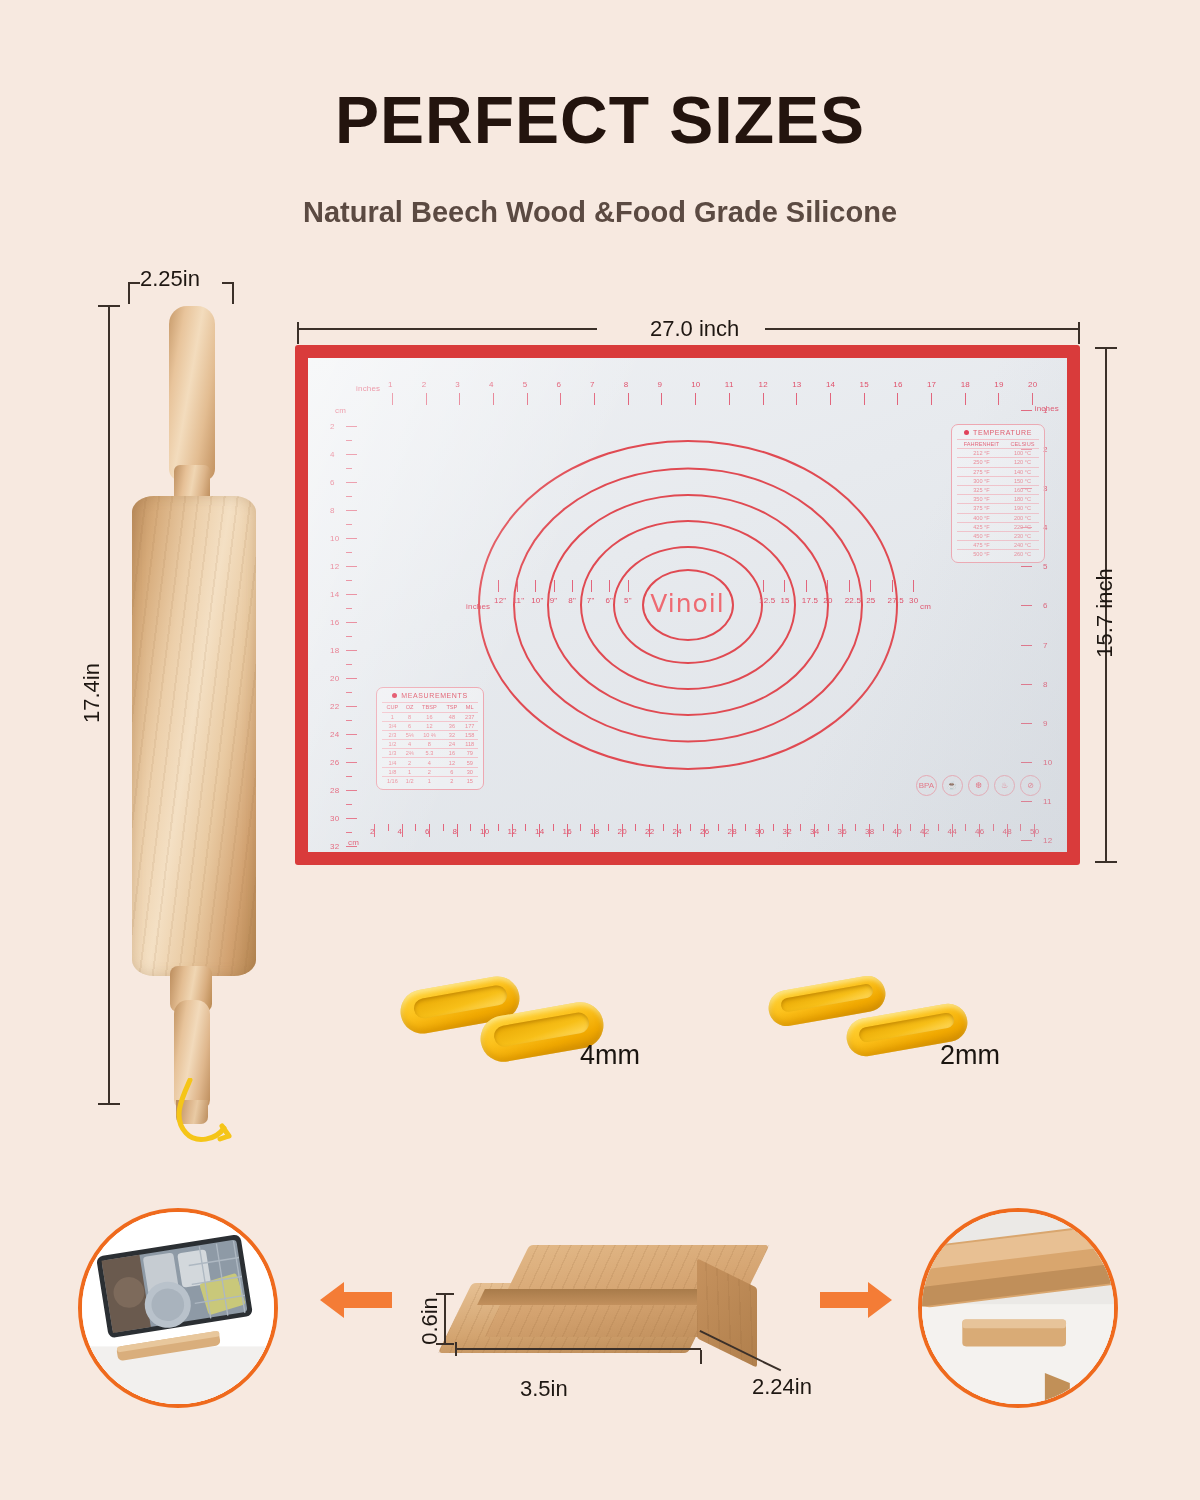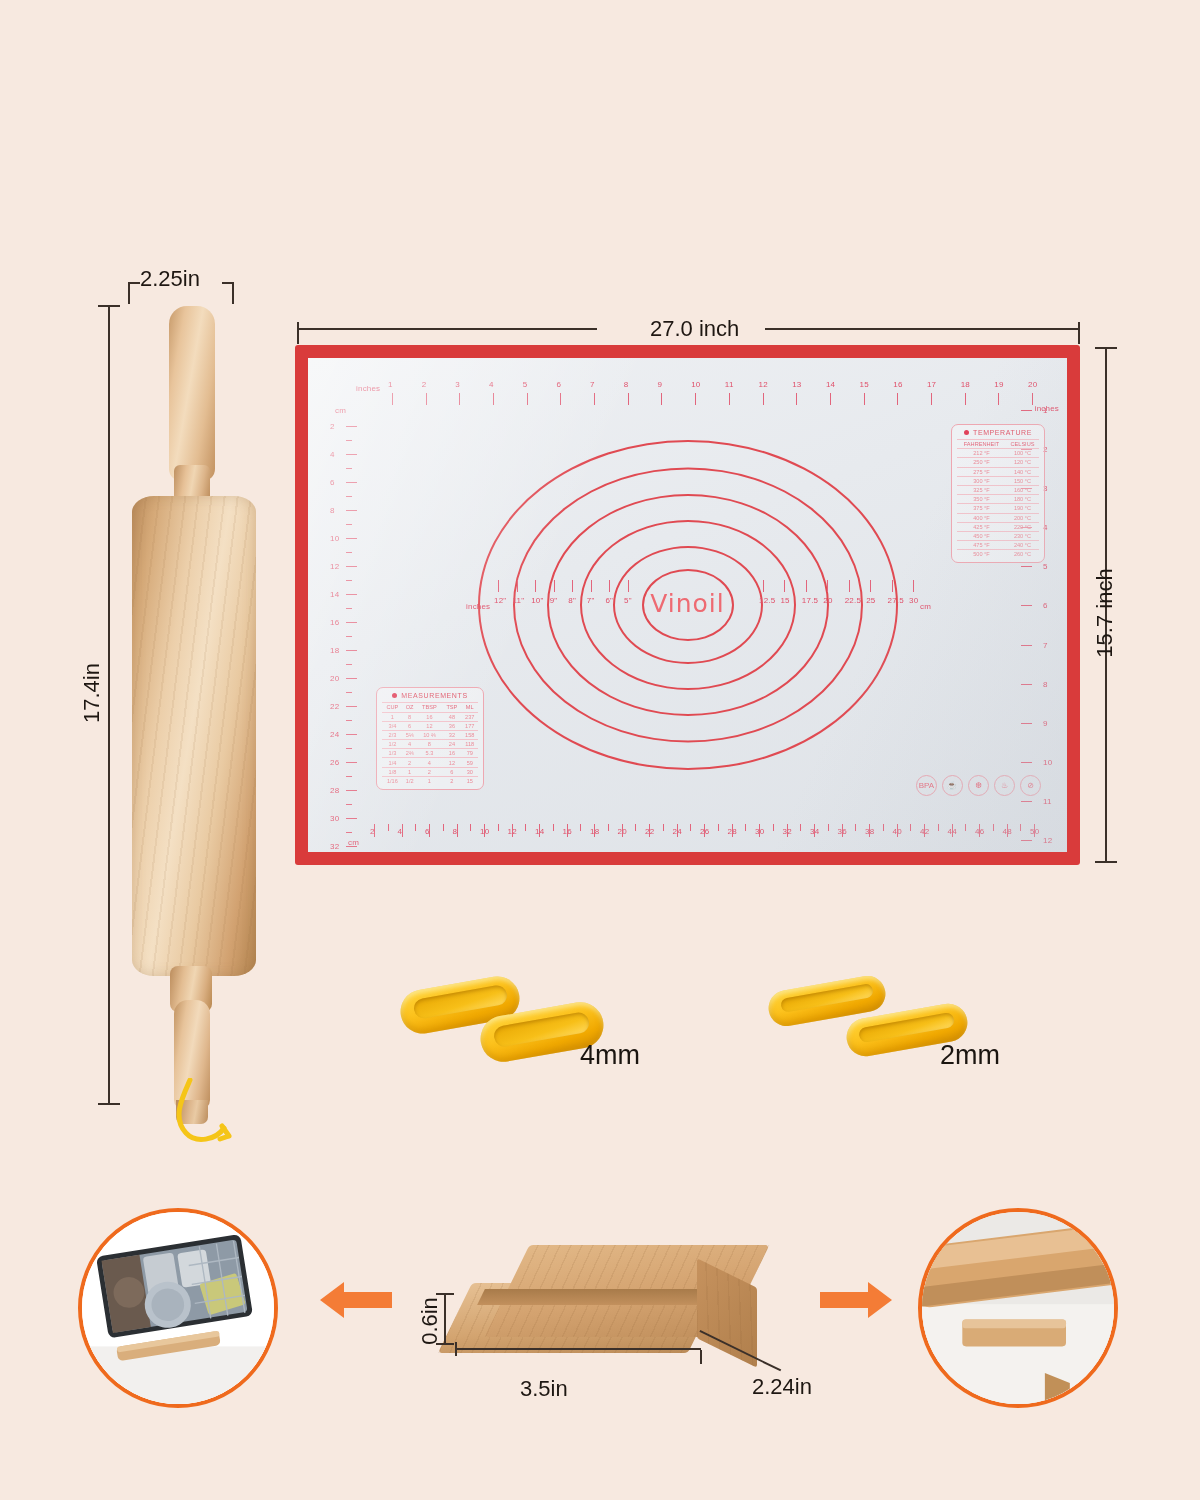--- a/index.html
+++ b/index.html
@@ -183,20 +183,22 @@
   .wood-grain {
     position:absolute; left:0; top:0; width:100%; height:100%;
     background: repeating-linear-gradient(88deg, rgba(140,96,52,.13) 0 1.5px, rgba(255,255,255,0) 1.5px 11px);
   }
 </style>
 </head>
 <body>
 
 <div class="root">
 
+  <div class="title">PERFECT SIZES</div>
+  <div class="subtitle">Natural Beech Wood &amp;Food Grade Silicone</div>
 
   <div id="rolling-pin">
     <div class="pin-handle-top flare"></div>
     <div class="pin-neck-top"></div>
     <div class="pin-body"></div>
     <div class="pin-neck-bot"></div>
     <div class="pin-handle-bot"></div>
     <div class="pin-tip"></div>
     <svg class="pin-loop" viewBox="0 0 120 70">
       <path d="M52 2 C44 20, 34 40, 48 55 C58 66, 78 62, 86 50" fill="none" stroke="#f5c518" stroke-width="5" stroke-linecap="round"></path>

